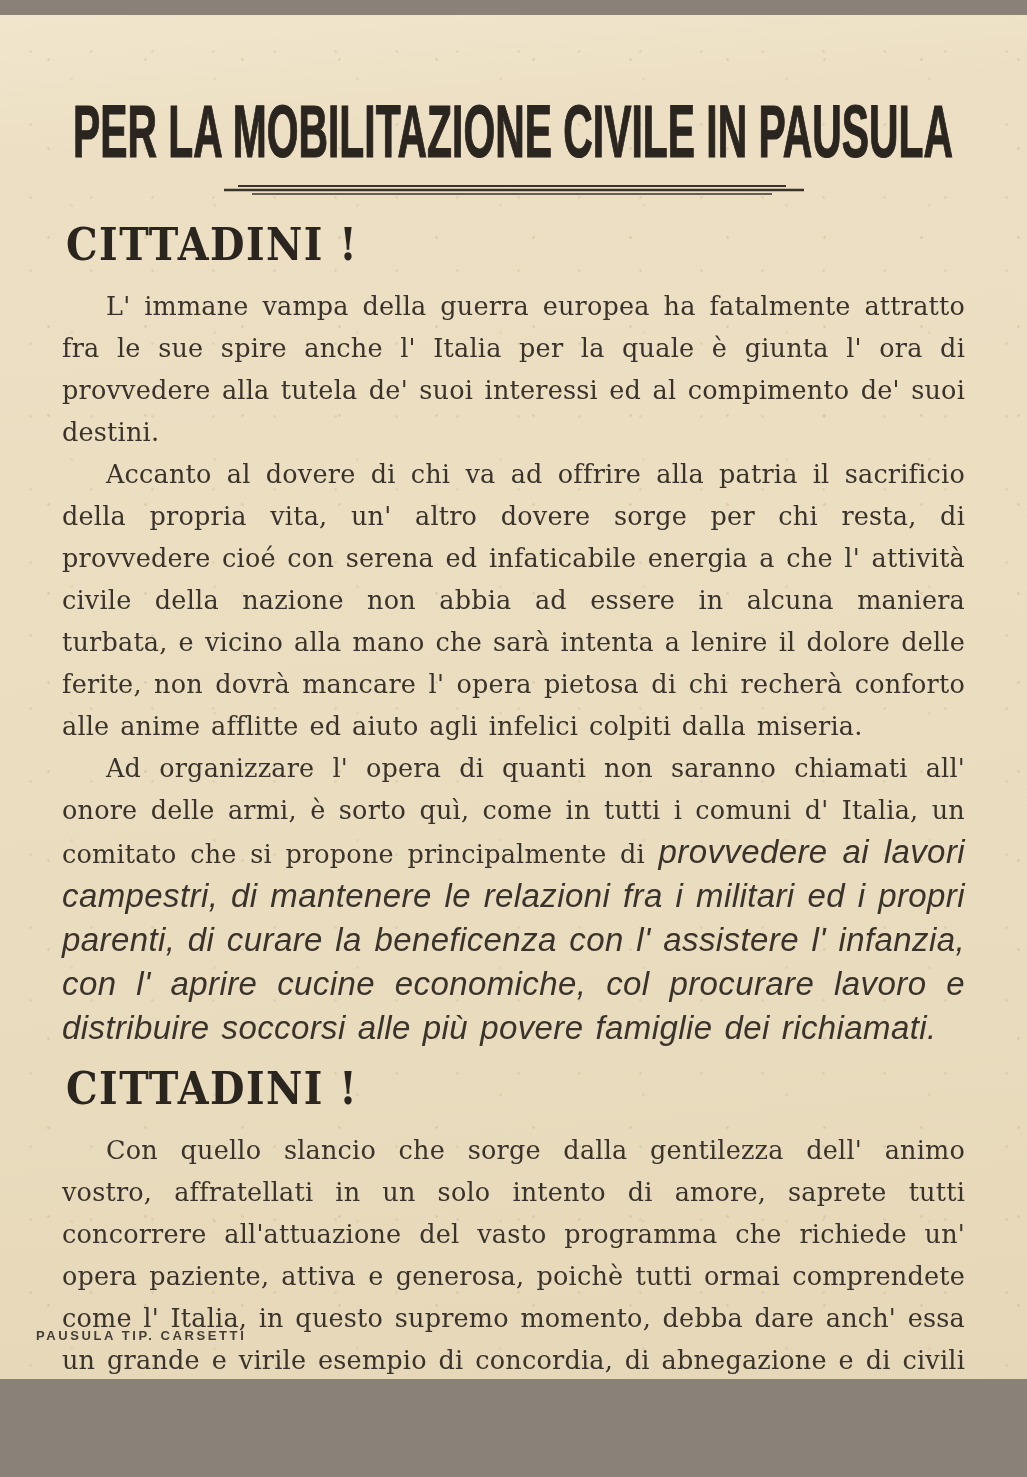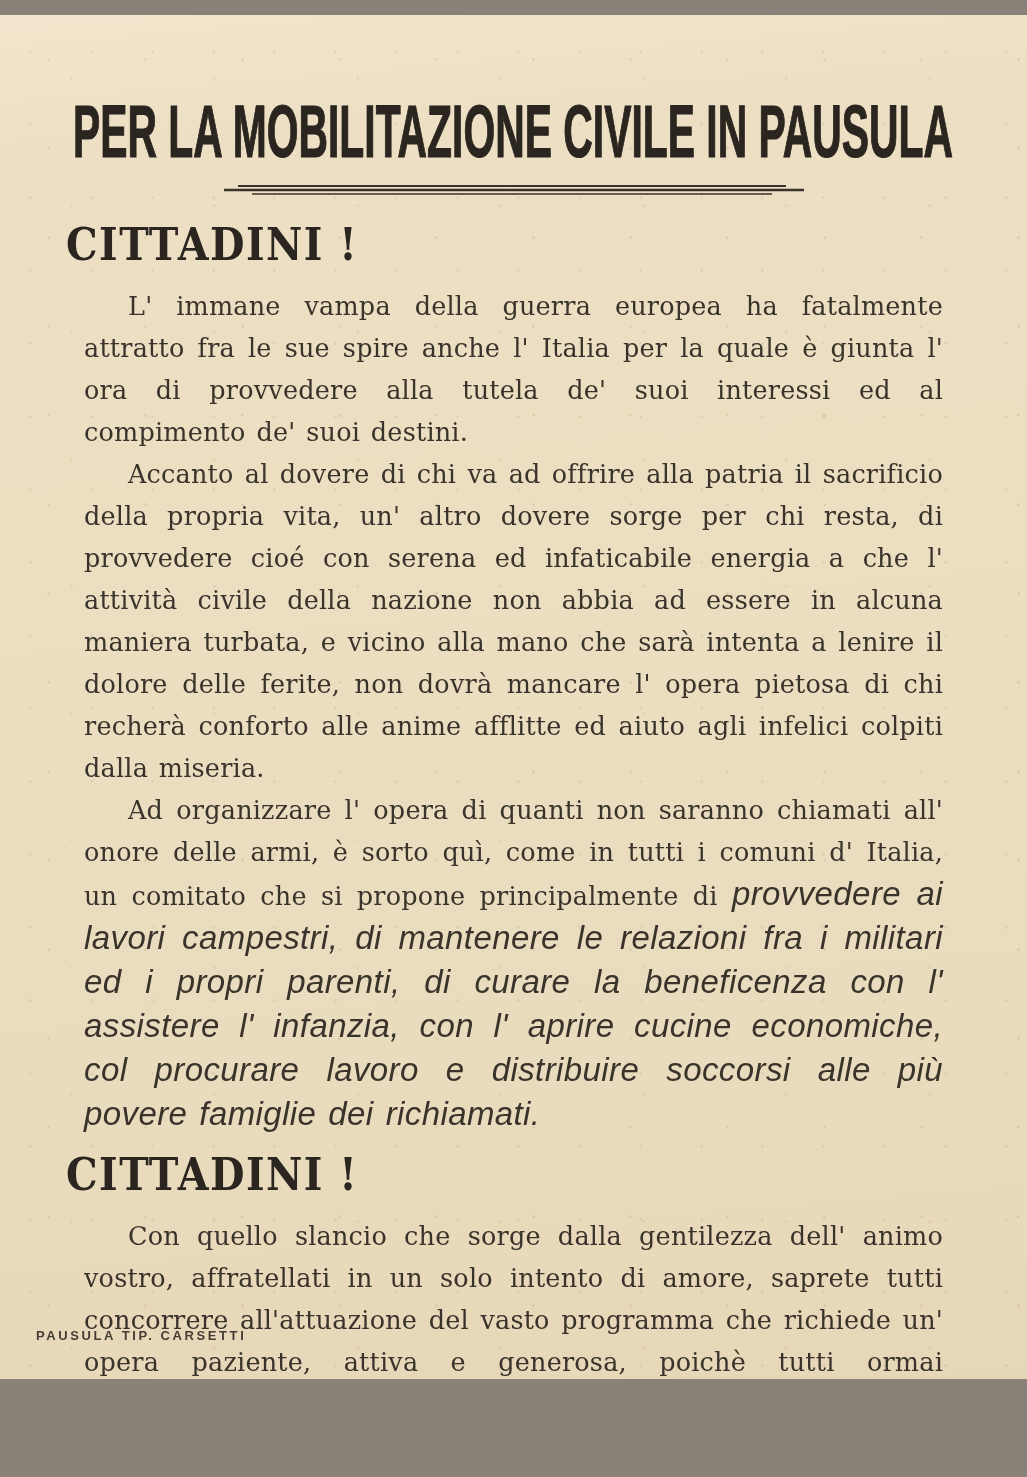--- a/index.html
+++ b/index.html
@@ -37,21 +37,21 @@
     font-family: "DejaVu Serif", serif;
     font-weight: 700;
     font-size: 41px;
     letter-spacing: 1.5px;
     color: #2b2520;
     margin: 22px 0 0 66px;
     transform: scale(0.97, 1.1);
     transform-origin: left center;
   }
   .heading-2 { margin-top: 14px; }
-  .bodycopy { padding: 0 84px; margin-top: 16px; }
+  .bodycopy { padding: 0 62px; margin-top: 16px; }
   .bodycopy p {
     margin: 0;
     font-size: 25.5px;
     line-height: 42px;
     text-align: justify;
     text-indent: 44px;
     word-spacing: 2.5px;
     letter-spacing: 0.2px;
     color: #3a332b;
   }

